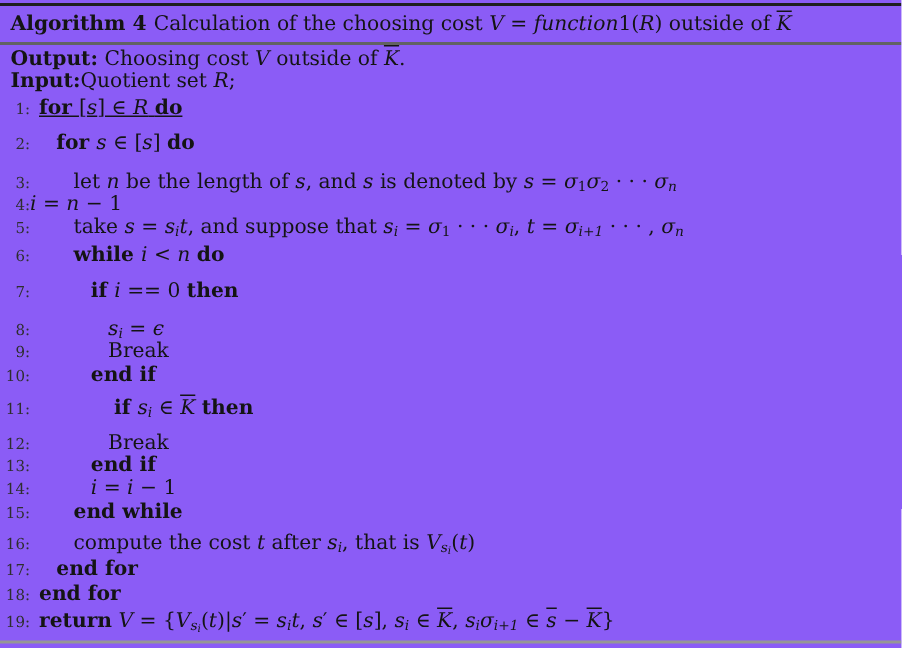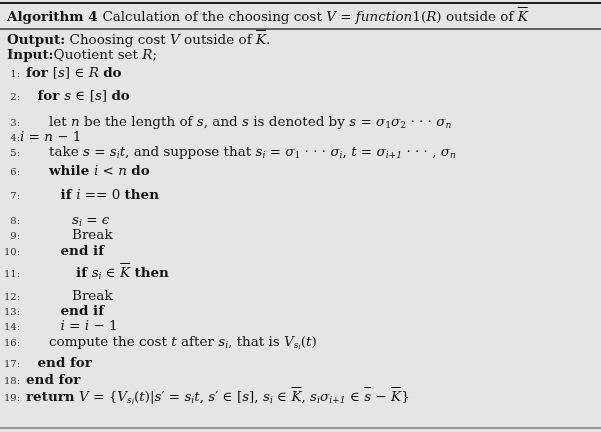--- a/index.html
+++ b/index.html
@@ -1,20 +1,20 @@
 <!DOCTYPE html>
 <html><head>
 <meta charset="utf-8">
 <style>
   html,body { margin:0; padding:0; background:#ffffff; }
   .algo-box {
     position: relative;
     width: 601px;
     height: 432px;
-    background: #e5e5e5;
+    background: #8b5cf6;
     font-family: "DejaVu Serif", "DejaVu Sans", serif;
     color: #141414;
     overflow: hidden;
     box-sizing: border-box;
   }
   .rule-top    { height: 2px;   background: #1f1f1f; margin-top: 2px; }
   .rule-mid    { height: 1.7px; background: #626262; }
   .rule-bottom { position: absolute; left: 0; right: 0; bottom: 3px; height: 2.3px; background: #969696; }
 
   .caption {
@@ -79,21 +79,21 @@
   <div class="rule-mid"></div>
 
   <div class="io-block">
     <div class="io-line"><span class="r-b">Output:</span><span class="r-n"> Choosing cost </span><span class="r-i">V</span><span class="r-n"> outside of </span><span class="r-io">K</span><span class="r-n">.</span></div>
     <div class="io-line"><span class="r-b">Input:</span><span class="r-n">Quotient set </span><span class="r-i">R</span><span class="r-n">;</span></div>
   </div>
 
   <div class="algo-body">
       <div class="algo-line">
         <span class="num">1:</span>
-        <span class="content" style="margin-left: 6px;"><span class="r-b">for </span><span class="r-n">[</span><span class="r-i">s</span><span class="r-n">] ∈ </span><span class="r-i">R</span><span class="r-n"> </span><span class="r-b">do</span></span>
+        <span class="content" style="margin-left: 6px; text-decoration: underline;"><span class="r-b">for </span><span class="r-n">[</span><span class="r-i">s</span><span class="r-n">] ∈ </span><span class="r-i">R</span><span class="r-n"> </span><span class="r-b">do</span></span>
       </div>
       <div class="algo-line">
         <span class="num">2:</span>
         <span class="content" style="margin-left: 17.5px;"><span class="r-b">for </span><span class="r-i">s</span><span class="r-n"> ∈ [</span><span class="r-i">s</span><span class="r-n">] </span><span class="r-b">do</span></span>
       </div>
       <div class="algo-line">
         <span class="num">3:</span>
         <span class="content" style="margin-left: 29px;"><span class="r-n">let </span><span class="r-i">n</span><span class="r-n"> be the length of </span><span class="r-i">s</span><span class="r-n">, and </span><span class="r-i">s</span><span class="r-n"> is denoted by </span><span class="r-i">s</span><span class="r-n"> = </span><span class="r-i">σ</span><span class="r-sub">1</span><span class="r-i">σ</span><span class="r-sub">2</span><span class="r-n"> · · · </span><span class="r-i">σ</span><span class="r-subi">n</span></span>
       </div>
       <div class="algo-line">
@@ -134,20 +134,24 @@
       </div>
       <div class="algo-line">
         <span class="num">13:</span>
         <span class="content" style="margin-left: 40.5px;"><span class="r-b">end if</span></span>
       </div>
       <div class="algo-line">
         <span class="num">14:</span>
         <span class="content" style="margin-left: 40.5px;"><span class="r-i">i</span><span class="r-n"> = </span><span class="r-i">i</span><span class="r-n"> − 1</span></span>
       </div>
       <div class="algo-line">
+        <span class="num">15:</span>
+        <span class="content" style="margin-left: 29px;"><span class="r-b">end while</span></span>
+      </div>
+      <div class="algo-line">
         <span class="num">16:</span>
         <span class="content" style="margin-left: 29px;"><span class="r-n">compute the cost </span><span class="r-i">t</span><span class="r-n"> after </span><span class="r-i">s</span><span class="r-subi">i</span><span class="r-n">, that is </span><span class="r-i">V</span><span class="r-subi">s</span><span class="r-sub2">i</span><span class="r-n">(</span><span class="r-i">t</span><span class="r-n">)</span></span>
       </div>
       <div class="algo-line">
         <span class="num">17:</span>
         <span class="content" style="margin-left: 17.5px;"><span class="r-b">end for</span></span>
       </div>
       <div class="algo-line">
         <span class="num">18:</span>
         <span class="content" style="margin-left: 6px;"><span class="r-b">end for</span></span>

